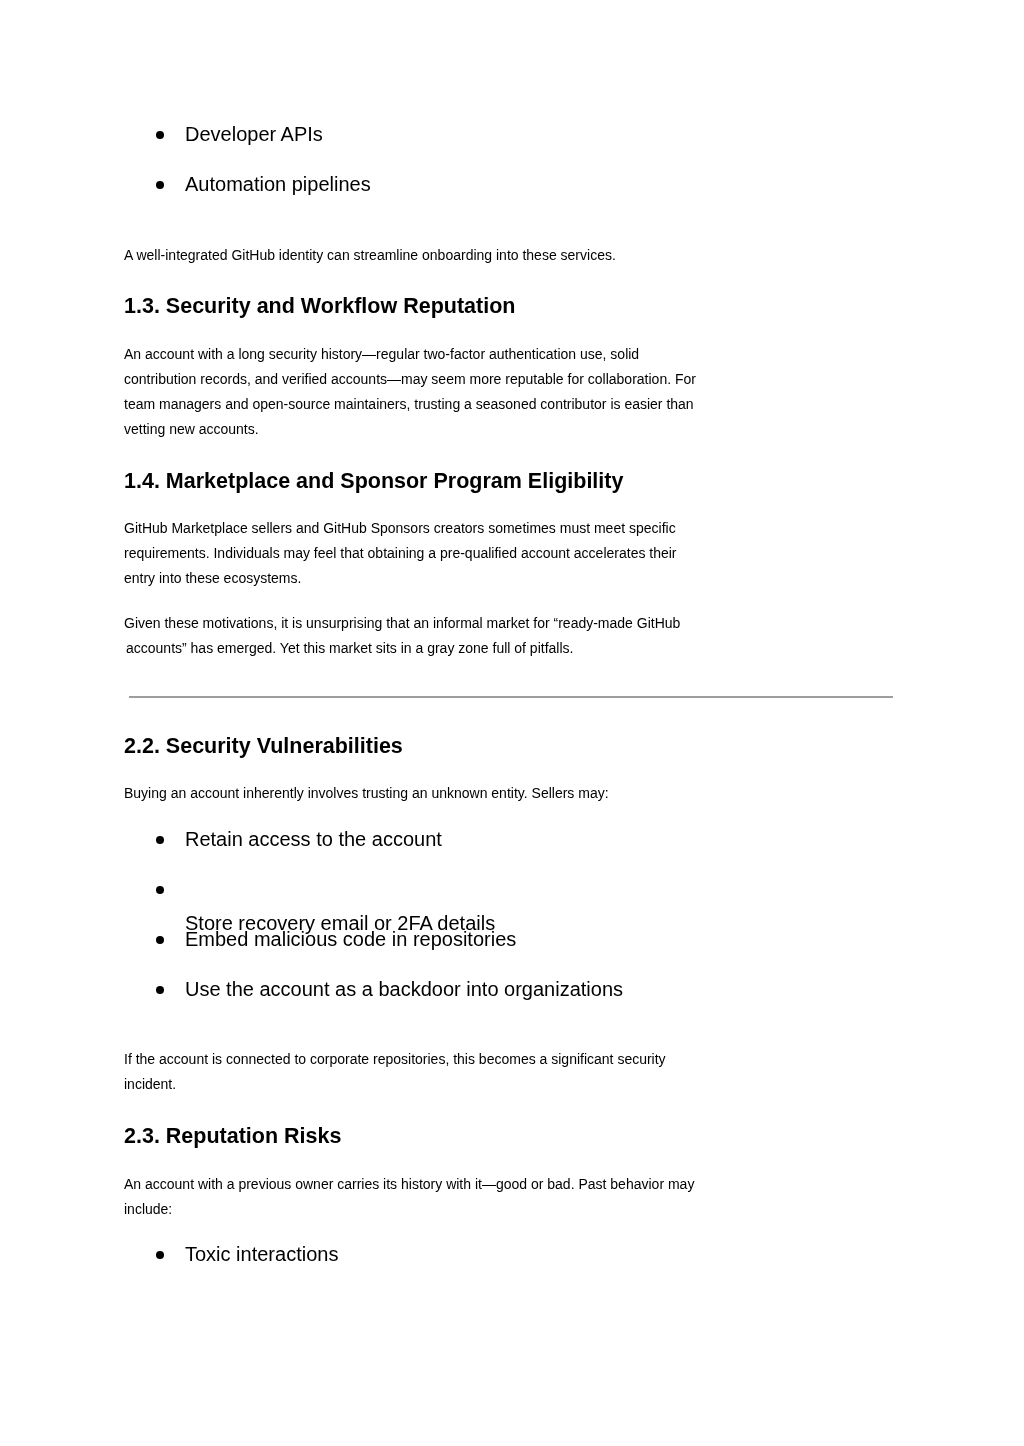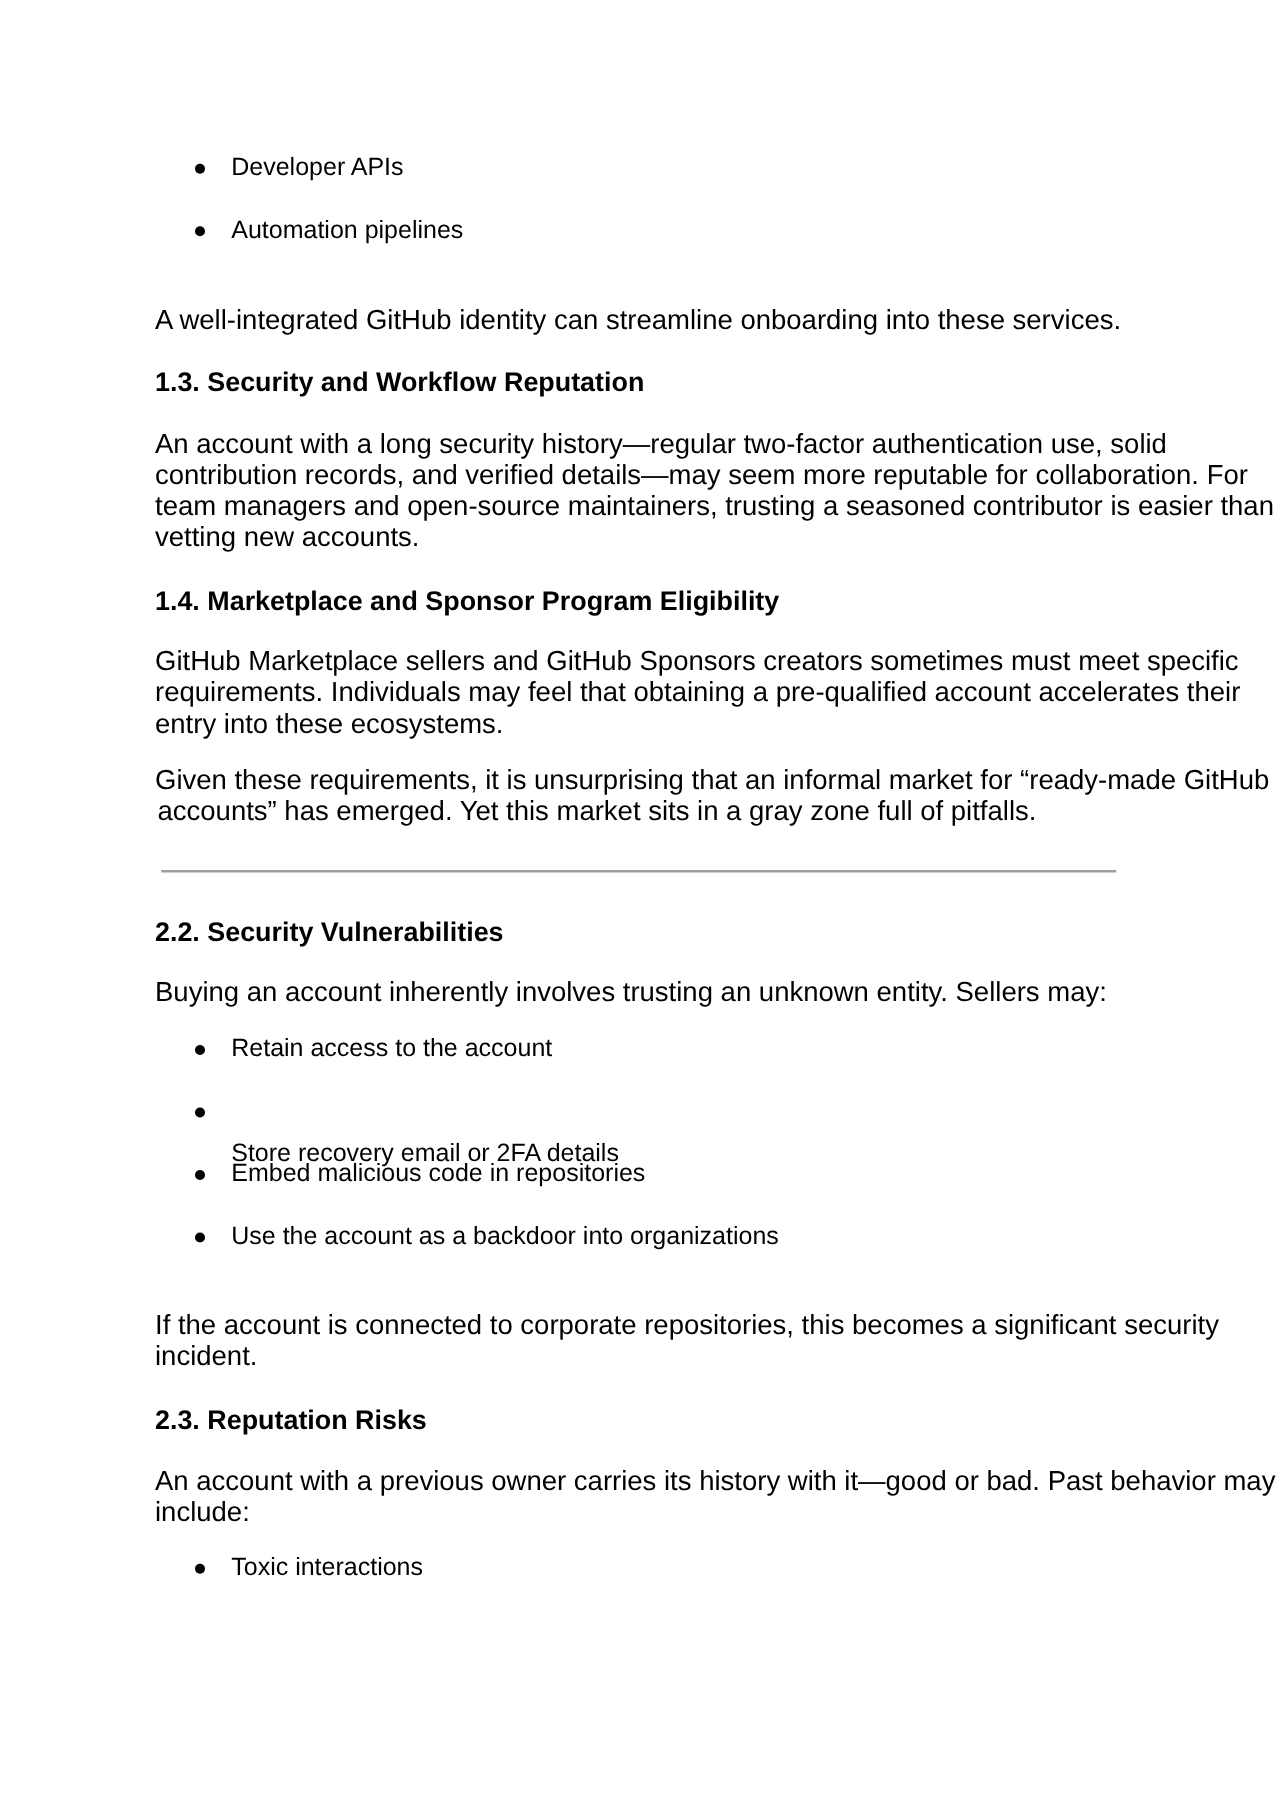--- a/index.html
+++ b/index.html
@@ -1,52 +1,52 @@
 <!DOCTYPE html>
 <html><head>
 <meta charset="utf-8">
 <style>
   html, body { margin: 0; padding: 0; background: #ffffff; }
   body { width: 1024px; height: 1446px; position: relative; overflow: hidden;
          font-family: "Liberation Sans", sans-serif; color: #000; }
   .abs { position: absolute; white-space: nowrap; }
-  .p { font-size: 22px; line-height: 25px; }
+  .p { font-size: 14px; line-height: 25px; }
   .h { font-size: 21.5px; font-weight: bold; line-height: 26px; }
   .bullet { position: absolute; width: 8px; height: 8px; border-radius: 50%; background: #000; }
   .li { font-size: 20px; line-height: 25px; }
   .rule { position: absolute; left: 129px; width: 764px; height: 2px; background: #9e9e9e; top: 696px; }
 </style>
 </head>
 <body>
 
 <div>
   <span class="bullet" style="left:156px;top:131px;"></span>
   <span class="abs li" style="left:185px;top:122px;">Developer APIs</span>
   <span class="bullet" style="left:156px;top:181px;"></span>
   <span class="abs li" style="left:185px;top:172px;">Automation pipelines</span>
 </div>
 
 <div class="abs p" style="left:124px;top:243px;">A well-integrated GitHub identity can streamline onboarding into these services.</div>
 
 <div class="abs h" style="left:124px;top:293px;text-align:right;">1.3. Security and Workflow Reputation</div>
 <div>
   <div class="abs p" style="left:124px;top:342px;">An account with a long security history—regular two-factor authentication use, solid</div>
-  <div class="abs p" style="left:124px;top:367px;">contribution records, and verified details—may seem more reputable for collaboration. For</div>
+  <div class="abs p" style="left:124px;top:367px;">contribution records, and verified accounts—may seem more reputable for collaboration. For</div>
   <div class="abs p" style="left:124px;top:392px;">team managers and open-source maintainers, trusting a seasoned contributor is easier than</div>
   <div class="abs p" style="left:124px;top:417px;">vetting new accounts.</div>
 </div>
 
 <div class="abs h" style="left:124px;top:468px;">1.4. Marketplace and Sponsor Program Eligibility</div>
 <div>
   <div class="abs p" style="left:124px;top:516px;">GitHub Marketplace sellers and GitHub Sponsors creators sometimes must meet specific</div>
   <div class="abs p" style="left:124px;top:541px;">requirements. Individuals may feel that obtaining a pre-qualified account accelerates their</div>
   <div class="abs p" style="left:124px;top:566px;">entry into these ecosystems.</div>
 </div>
 <div>
-  <div class="abs p" style="left:124px;top:611px;">Given these requirements, it is unsurprising that an informal market for “ready-made GitHub</div>
+  <div class="abs p" style="left:124px;top:611px;">Given these motivations, it is unsurprising that an informal market for “ready-made GitHub</div>
   <div class="abs p" style="left:126px;top:636px;">accounts” has emerged. Yet this market sits in a gray zone full of pitfalls.</div>
 </div>
 
 <div class="rule"></div>
 
 <div class="abs h" style="left:124px;top:733px;">2.2. Security Vulnerabilities</div>
 <div class="abs p" style="left:124px;top:781px;">Buying an account inherently involves trusting an unknown entity. Sellers may:</div>
 <div>
   <span class="bullet" style="left:156px;top:836px;"></span>
   <span class="abs li" style="left:185px;top:827px;">Retain access to the account</span>

